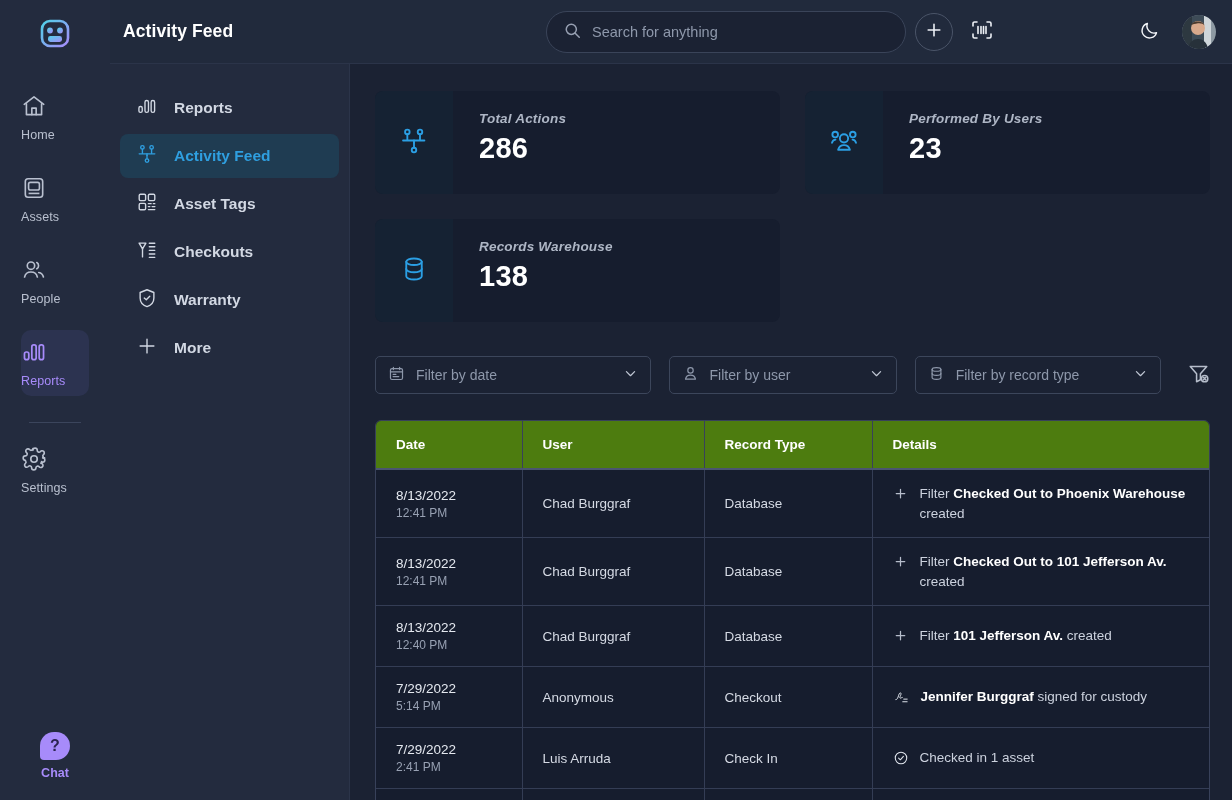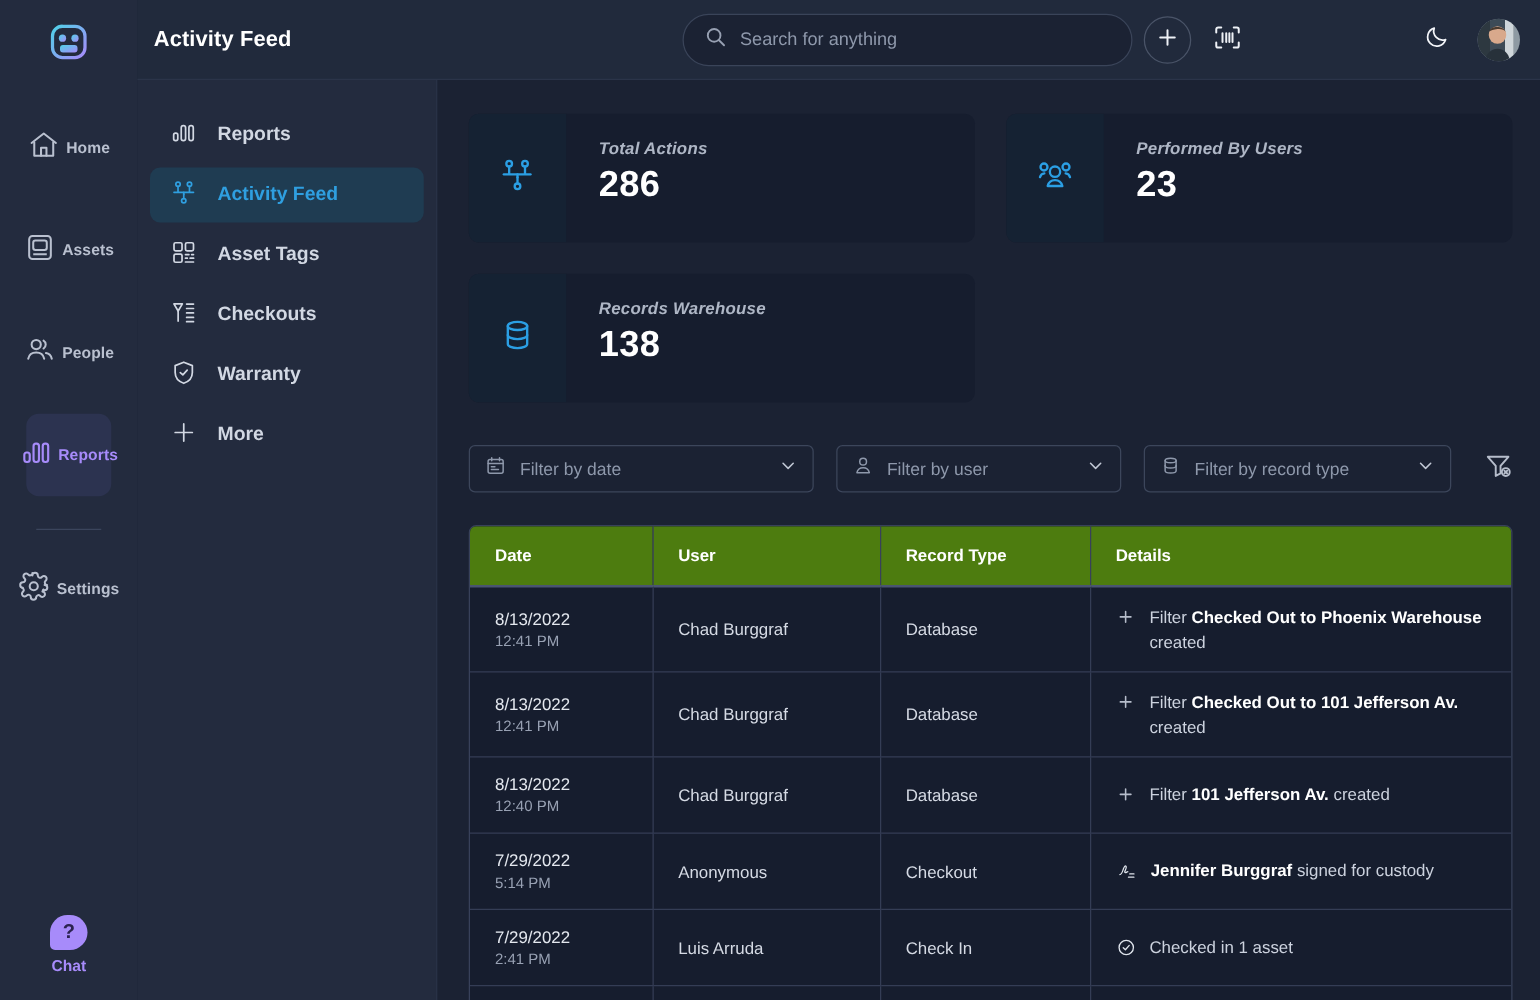--- a/index.html
+++ b/index.html
@@ -16,26 +16,25 @@
     width: 110px; height: 800px;
     background: #232b3e;
     display: flex; flex-direction: column; align-items: center;
     flex: 0 0 110px;
     position: relative;
   }
   .rail-logo { margin-top: 14px; margin-bottom: 30px; }
   .rail-item {
     width: 68px; height: 66px;
     border-radius: 10px;
-    display: flex; flex-direction: row; align-items: center; justify-content: center;
+    display: flex; flex-direction: column; align-items: flex-start; justify-content: center;
     gap: 5px;
     margin-bottom: 16px;
     color: #b9c0cf;
     cursor: pointer;
-    font-weight: bold;
   }
   .rail-item .lbl { font-size: 12.5px; letter-spacing: .1px; }
   .rail-item.active { background: #2c3350; color: #a78bfa; }
   .rail-item.active svg { stroke: #a78bfa; }
   .rail-divider {
     width: 52px; height: 1px; background: #3b455c;
     margin: 10px 0 14px 0;
   }
   .rail-chat {
     position: absolute; bottom: 20px; left: 0; right: 0;

